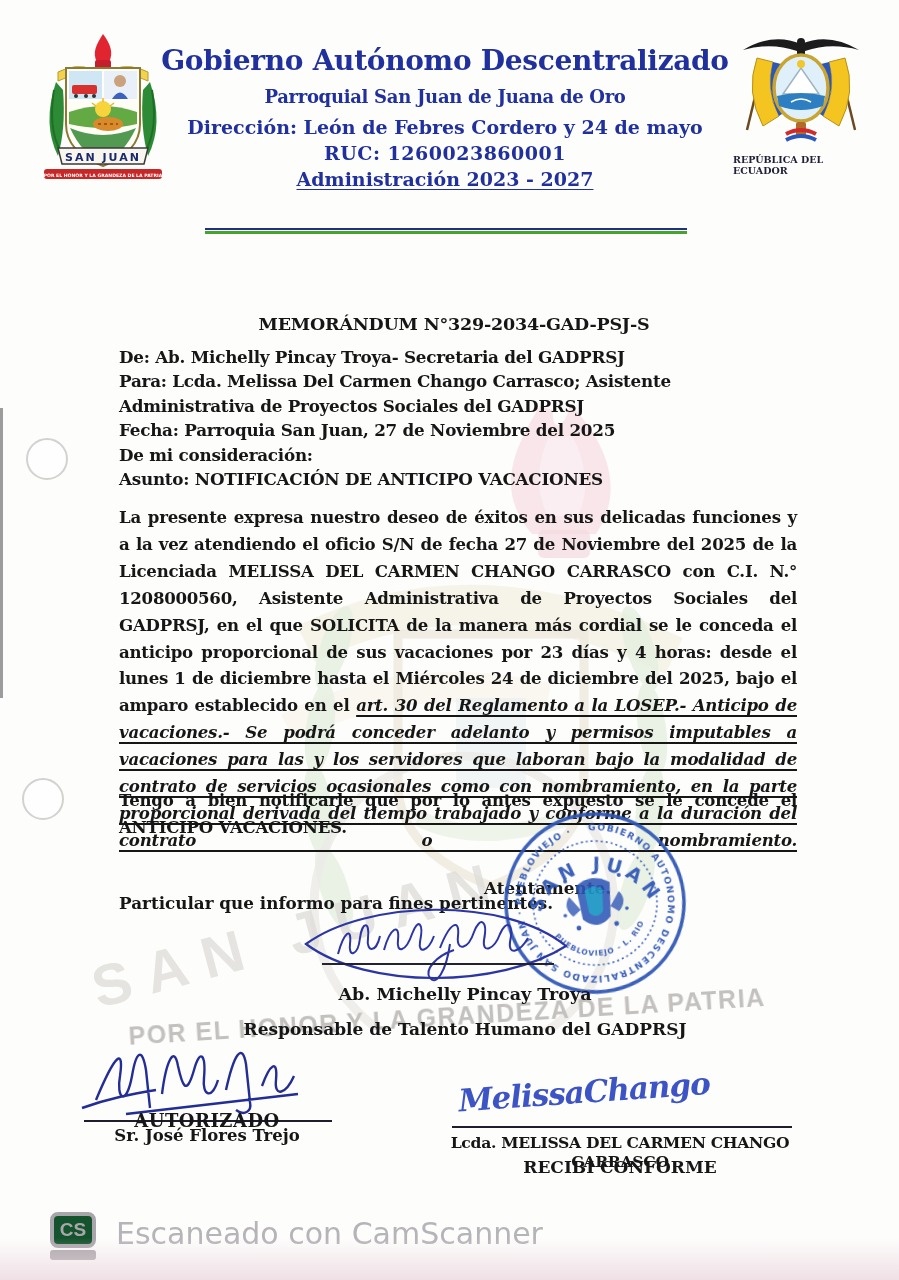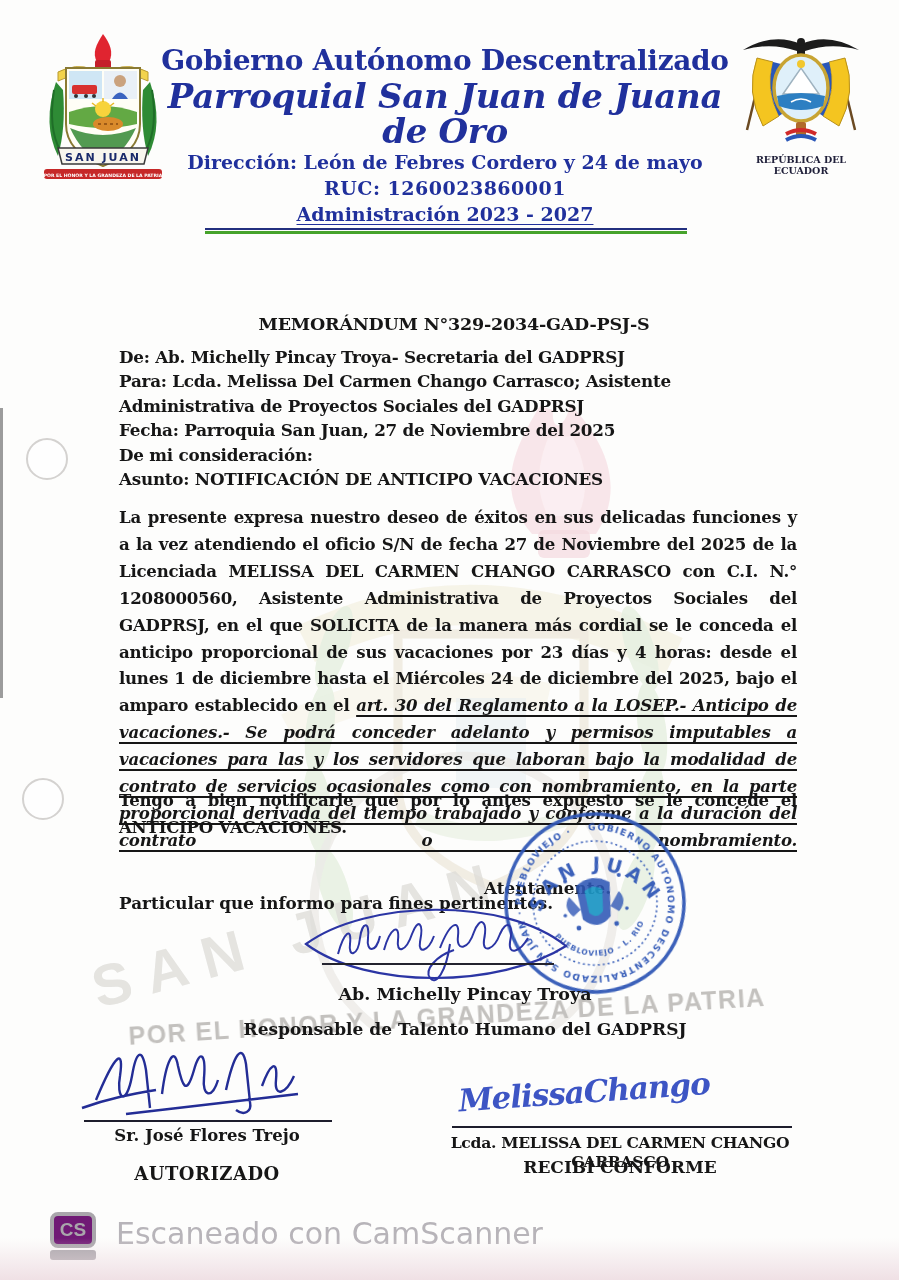--- a/index.html
+++ b/index.html
@@ -15,25 +15,25 @@
     pointer-events:none; z-index:6;
   }
   
   .edge-sliver{ position:absolute; left:0; top:408px; width:3px; height:290px; background:#4c4c4c; opacity:.55; z-index:5;}
   .hole{ position:absolute; width:42px; height:42px; border:2px solid #d4d2d0; border-radius:50%; background:rgba(255,255,255,.6); z-index:1;}
   .hole.h1{ left:26px; top:438px; }
   .hole.h2{ left:22px; top:778px; }
 
   
   .crest-left{ position:absolute; left:42px; top:32px; width:122px; height:152px; z-index:3; }
-  .seal-right{ position:absolute; left:733px; top:30px; width:136px; z-index:3; text-align:center; }
+  .seal-right{ position:absolute; left:733px; top:30px; width:136px; z-index:3; }
   .seal-right .caption{ font-family:"DejaVu Serif",serif; font-weight:700; font-size:9.5px; color:#20203a; margin-top:2px; letter-spacing:0; }
   .header-center{ position:absolute; left:150px; top:42px; width:590px; text-align:center; color:#20309c; font-weight:700; z-index:3;}
   .header-center .h1{ font-size:28px; line-height:37px; letter-spacing:-0.3px;}
-  .header-center .h2{ font-size:34px; line-height:35px; letter-spacing:-0.3px;font-style:italic;}
+  .header-center .h2{ font-size:18px; line-height:35px; letter-spacing:-0.3px;}
   .header-center .h3{ font-size:19px; line-height:26px; }
   .header-center .h4, .header-center .h5{ font-size:19px; line-height:26px; letter-spacing:.5px;}
   .header-center .h6{ font-size:19px; line-height:26px; text-decoration:underline; text-underline-offset:3px;}
   .rule{ position:absolute; left:205px; top:228px; width:482px; z-index:3;}
   .rule .navy{ height:2px; background:#23307f; }
   .rule .green{ height:3px; background:#46a32b; margin-top:1px;}
 
   
   .wm-crest{ position:absolute; left:248px; top:398px; width:452px; height:632px; z-index:1; opacity:.55;}
   .wm-sanjuan{ position:absolute; left:86px; top:900px; z-index:1; font-family:"Liberation Sans",sans-serif;
@@ -57,30 +57,30 @@
 
   
   .stamp{ position:absolute; left:500px; top:808px; width:190px; height:190px; z-index:3; transform:rotate(-7deg); opacity:.93;}
   .sig-hr{ position:absolute; left:300px; top:892px; width:275px; height:100px; z-index:4;}
   .hr-id{ position:absolute; left:230px; top:982px; width:470px; text-align:center; font-weight:700; z-index:4;}
   .hr-id .name{ font-size:17.5px; line-height:24px;}
   .hr-id .role{ font-size:17px; line-height:24px;margin-top:11px;}
   .sig-auth{ position:absolute; left:66px; top:1036px; width:268px; height:86px; z-index:4;}
   .line-auth{ position:absolute; left:84px; top:1120px; width:248px; height:2px; background:#1d1d2c; z-index:4;}
   .auth-name{ position:absolute; left:72px; top:1126px; width:270px; text-align:center; font-weight:700; font-size:16.5px; z-index:4;}
-  .auth-role{ position:absolute; left:72px; top:1163px; width:270px; text-align:center; font-weight:700; font-size:18px; letter-spacing:.5px; z-index:4;}
+  .auth-role{ position:absolute; left:72px; top:1110px; width:270px; text-align:center; font-weight:700; font-size:18px; letter-spacing:.5px; z-index:4;}
   .recv-script{ position:absolute; left:458px; top:1072px; width:300px; z-index:4; color:#3d55c4;
     font-style:italic; font-weight:700; font-size:31px; transform:rotate(-4deg); letter-spacing:-1px;}
   .line-recv{ position:absolute; left:452px; top:1126px; width:340px; height:2px; background:#1d1d2c; z-index:4;}
   .recv-name{ position:absolute; left:405px; top:1133px; width:430px; text-align:center; font-weight:700; font-size:15.6px; letter-spacing:-0.3px; z-index:4;}
   .recv-role{ position:absolute; left:405px; top:1157px; width:430px; text-align:center; font-weight:700; font-size:17px; z-index:4;}
 
   
   .footer-badge{ position:absolute; left:50px; top:1212px; width:46px; height:48px; z-index:4;}
-  .footer-badge .box{ width:46px; height:36px; border:4px solid #a9a6ab; border-radius:8px; background:#701a75;
+  .footer-badge .box{ width:46px; height:36px; border:4px solid #a9a6ab; border-radius:8px; background:#14532d;
     display:flex; align-items:center; justify-content:center;
     font-family:"Liberation Sans",sans-serif; font-weight:700; font-size:19px; color:#a9a6ab;}
   .footer-badge .bar{ width:46px; height:10px; background:#a9a6ab; border-radius:3px; margin-top:2px;}
   .footer-text{ position:absolute; left:116px; top:1216px; z-index:4;
     font-family:"DejaVu Sans",sans-serif; font-weight:400; font-size:30px; color:#b7b4b9;}
 </style>
 </head>
 <body>
 
 <div class="page">

